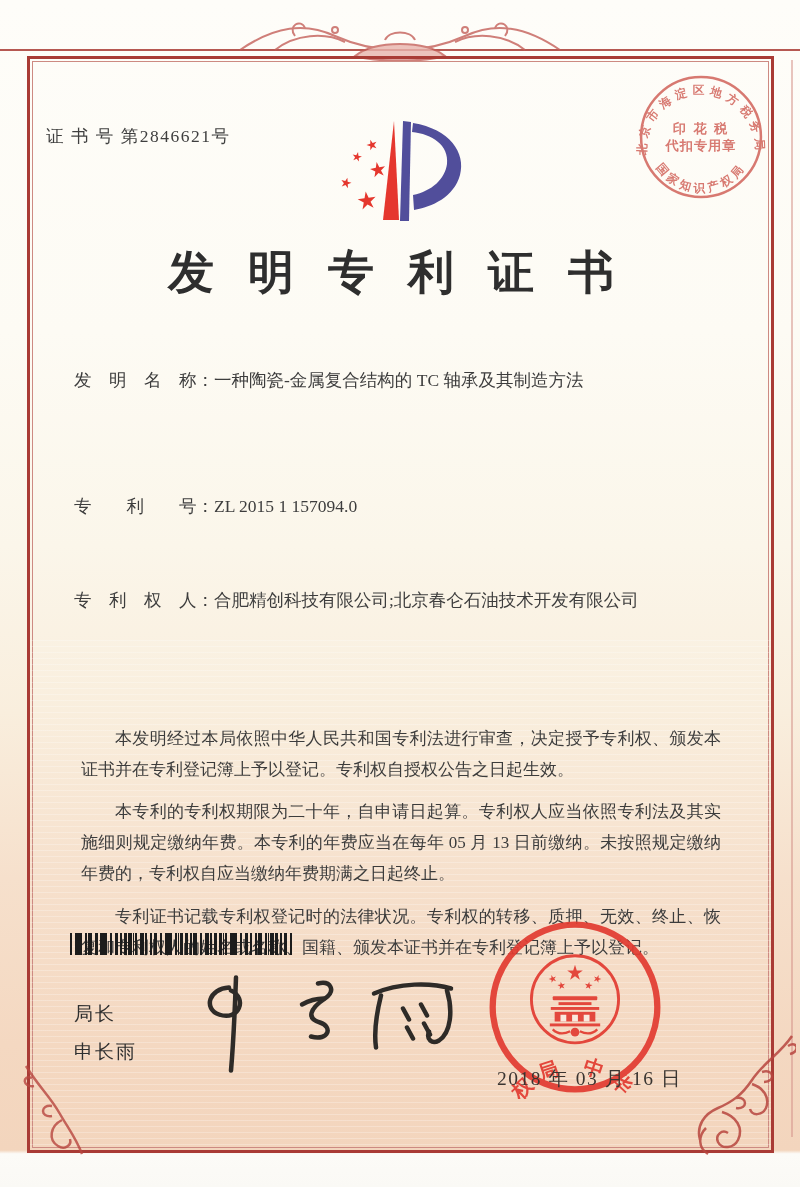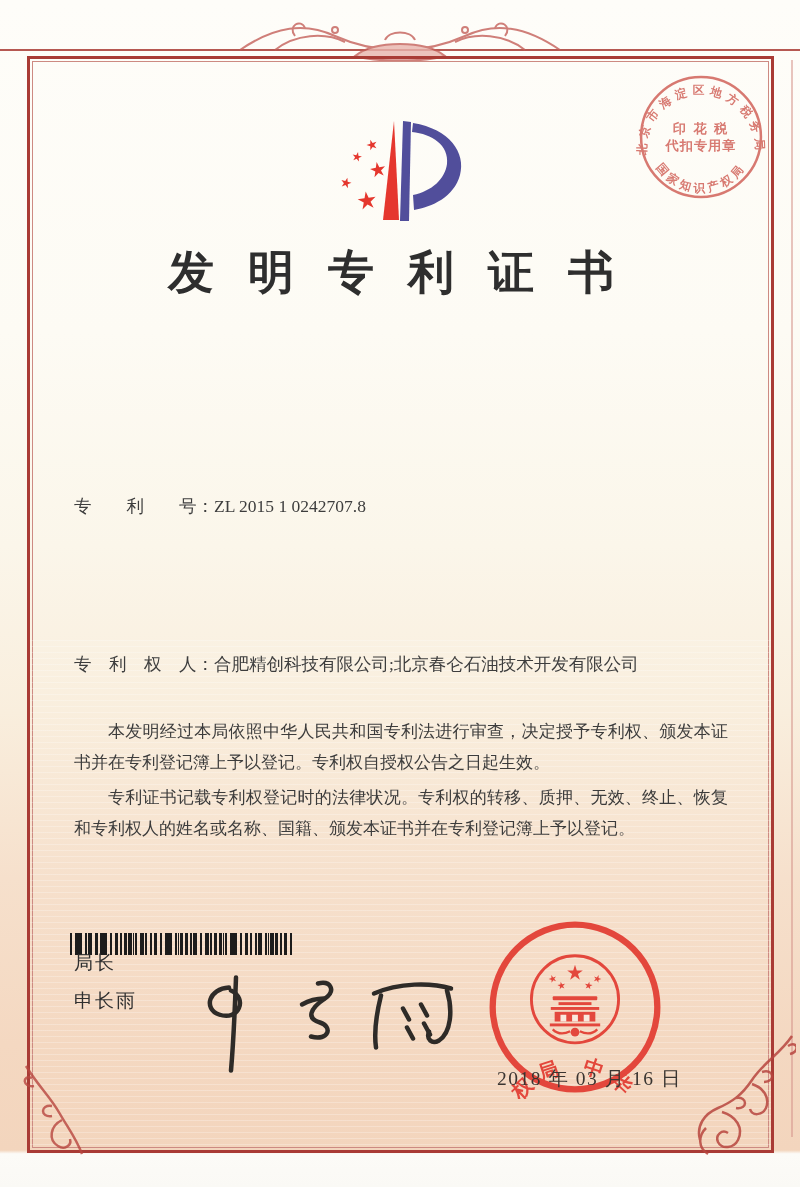--- a/index.html
+++ b/index.html
@@ -15,30 +15,30 @@
   .frame::after{content:"";position:absolute;inset:2px;border:1px solid #cd8a82;}
   .wash{position:absolute;left:30px;right:29px;top:640px;bottom:37px;
     background:repeating-linear-gradient(180deg,rgba(255,255,255,.25) 0 1px,rgba(255,255,255,0) 1px 6px);
     pointer-events:none;}
   .topline{position:absolute;left:0;right:0;top:49px;height:2px;background:#a93b35;opacity:.85;}
   .edge-line-right{position:absolute;right:7px;top:60px;bottom:50px;width:2px;background:#d5958d;opacity:.55;}
   .cert-no{position:absolute;left:46px;top:124px;font-size:17.5px;color:#3f3f3f;letter-spacing:1.5px;}
   .title{position:absolute;left:0;right:0;top:242px;text-align:center;
     font-size:46px;font-weight:bold;color:#2e2e2e;letter-spacing:34px;padding-left:16px;}
   .field{position:absolute;left:74px;right:60px;font-size:17.5px;color:#3d3d3d;white-space:nowrap;}
-  .f0{top:368px}.f1{top:431px}.f2{top:494px}.f3{top:556px}.f4{top:652px}.f5{top:681px}
+  .f0{top:368px}.f1{top:431px}.f2{top:494px}.f3{top:556px}.f4{top:588px}.f5{top:681px}
   .paras{position:absolute;left:70px;top:712px;width:662px;font-size:17px;
     line-height:1.83;color:#3c3c3c;text-align:justify;}
-  .paras p{margin:4px;text-indent:2em;}
+  .paras p{margin:11px;text-indent:2em;}
   .barcode{position:absolute;left:70px;top:933px;width:223px;height:22px;
     background:
       repeating-linear-gradient(90deg,#1c1c1c 0 2px,transparent 2px 5px),
       repeating-linear-gradient(90deg,#1c1c1c 0 1px,transparent 1px 9px),
       repeating-linear-gradient(90deg,transparent 0 6px,#1c1c1c 6px 9px,transparent 9px 13px);}
-  .signer{position:absolute;left:74px;top:944px;font-family:Liberation Serif, serif;
+  .signer{position:absolute;left:74px;top:996px;font-family:Liberation Mono, monospace;
     font-size:19px;color:#2f2f2f;font-weight:500;line-height:2.0;letter-spacing:2px;}
   .issue-date{position:absolute;left:497px;top:1065px;font-size:19.5px;color:#3a3531;letter-spacing:1.5px;z-index:5;}
   .svg-abs{position:absolute;}
   .seal{opacity:.92;}
 </style>
 </head>
 <body>
 
 <div class="page">
 
@@ -52,20 +52,21 @@
       <circle cx="100" cy="24" r="3"></circle>
         <circle cx="230" cy="24" r="3"></circle>
       <path d="M150,34 c4,-10 26,-10 30,0"></path>
     </g>
   </svg>
   <div class="edge-line-right"></div>
 
   <div class="frame"></div>
   <div class="wash"></div>
 
+  <div class="cert-no">证 书 号 第2846621号</div>
 
   <svg class="svg-abs" style="left:322px;top:93px;" width="165" height="145" viewBox="0 0 165 145">
     <defs>
       <path id="star" d="M0,-10 L2.2,-3.1 L9.5,-3.1 L3.6,1.2 L5.9,8.1 L0,3.8 L-5.9,8.1 L-3.6,1.2 L-9.5,-3.1 L-2.2,-3.1 Z"></path>
     </defs>
     <g fill="#e5372e">
       <path d="M72,28 L61,127 L77,127 Z"></path>
       <use href="#star" transform="translate(50,52) scale(0.55) rotate(-18)"></use>
       <use href="#star" transform="translate(35,64) scale(0.5) rotate(12)"></use>
       <use href="#star" transform="translate(56,77) scale(0.8) rotate(-10)"></use>
@@ -89,25 +90,27 @@
       <text font-size="11.5" font-weight="bold" letter-spacing="3.5">
         <textPath href="#taxBot" startOffset="50%" text-anchor="middle">国家知识产权局</textPath>
       </text>
       <text x="64" y="60" text-anchor="middle" font-size="13" font-weight="bold" letter-spacing="2">印 花 税</text>
       <text x="64" y="77" text-anchor="middle" font-size="13" font-weight="bold" letter-spacing="1">代扣专用章</text>
     </g>
   </svg>
 
   <div class="title">发明专利证书</div>
 
-  <div class="field f2"><span>专　　利　　号：</span><span>ZL 2015 1 0242707.8</span></div>
+  <div class="field f0"><span>发　明　名　称：</span><span>一种陶瓷-金属复合结构的 TC 轴承及其制造方法</span></div>
+  <div class="field f2"><span>专　　利　　号：</span><span>ZL 2015 1 157094.0</span></div>
   <div class="field f4"><span>专　利　权　人：</span><span>合肥精创科技有限公司;北京春仑石油技术开发有限公司</span></div>
 
   <div class="paras">
     <p>本发明经过本局依照中华人民共和国专利法进行审查，决定授予专利权、颁发本证书并在专利登记簿上予以登记。专利权自授权公告之日起生效。</p>
+    <p>本专利的专利权期限为二十年，自申请日起算。专利权人应当依照专利法及其实施细则规定缴纳年费。本专利的年费应当在每年 05 月 13 日前缴纳。未按照规定缴纳年费的，专利权自应当缴纳年费期满之日起终止。</p>
     <p>专利证书记载专利权登记时的法律状况。专利权的转移、质押、无效、终止、恢复和专利权人的姓名或名称、国籍、颁发本证书并在专利登记簿上予以登记。</p>
   </div>
 
   <div class="barcode"></div>
 
   <div class="signer">
     <div>局长</div>
     <div>申长雨</div>
   </div>
 

